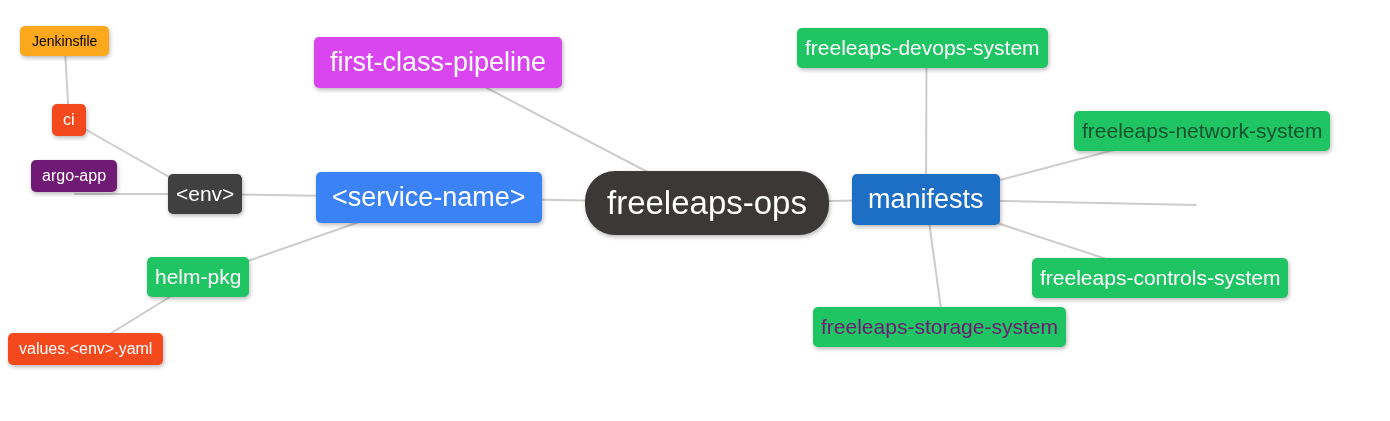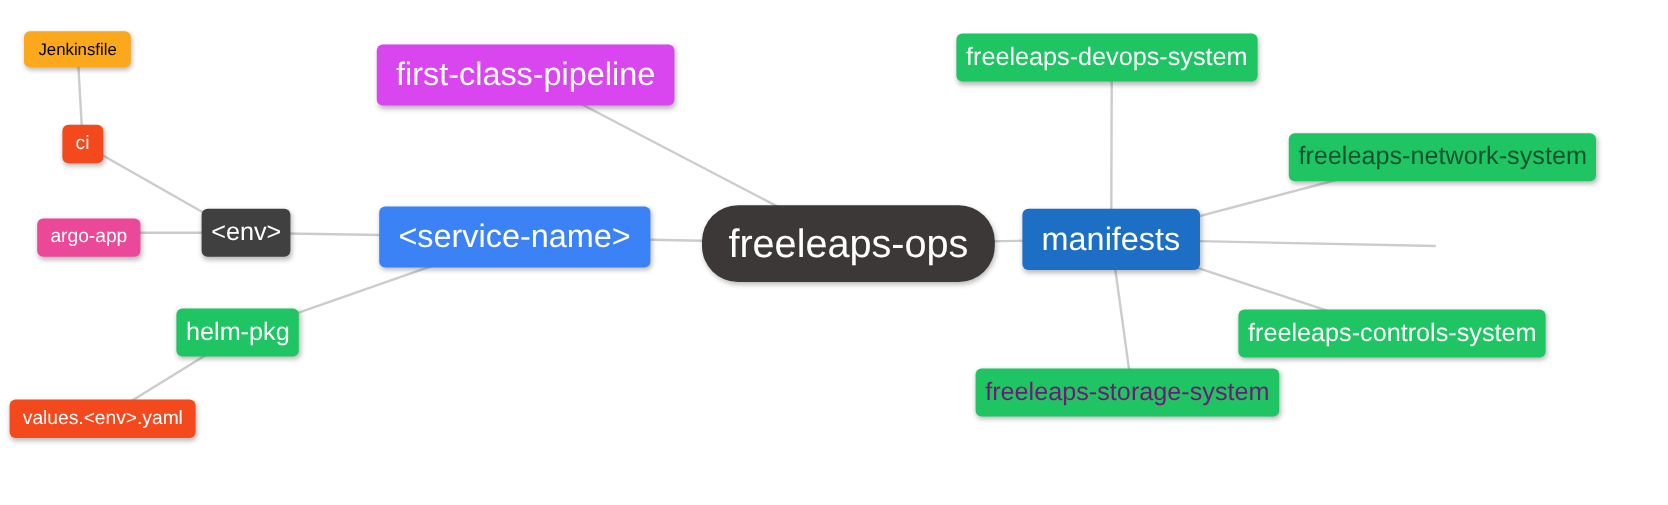--- a/index.html
+++ b/index.html
@@ -62,16 +62,16 @@
     <div class="node primary" style="left: 314px; top: 37px; background: #d946ef; color: rgb(255, 255, 255);">first-class-pipeline</div>
     <div class="node primary" style="left: 316px; top: 172px; background: #3b82f6; color: rgb(255, 255, 255);">&lt;service-name&gt;</div>
     <div class="node primary" style="left: 852px; top: 174px; background: rgb(29, 110, 197); color: rgb(255, 255, 255);">manifests</div>
     <div class="node secondary" style="left: 168px; top: 174px; background: #404040; color: rgb(255, 255, 255);">&lt;env&gt;</div>
     <div class="node secondary" style="left: 147px; top: 257px; background: rgb(31, 196, 99); color: rgb(255, 255, 255);">helm-pkg</div>
     <div class="node secondary" style="left: 797px; top: 28px; background: rgb(31, 196, 99); color: rgb(255, 255, 255);">freeleaps-devops-system</div>
     <div class="node secondary" style="left: 1054px; top: 111px; background: rgb(31, 196, 99); color: #14532d; margin-left: 20px;">freeleaps-network-system</div>
     <div class="node secondary" style="left: 1032px; top: 258px; background: rgb(31, 196, 99); color: rgb(255, 255, 255);">freeleaps-controls-system</div>
     <div class="node secondary" style="left: 813px; top: 307px; background: rgb(31, 196, 99); color: #701a75;">freeleaps-storage-system</div>
     <div class="node tertiary" style="left: 52px; top: 104px; background: rgb(244, 73, 29); color: rgb(255, 255, 255);">ci</div>
-    <div class="node tertiary" style="left: 31px; top: 182px; background: #ec4899; color: rgb(255, 255, 255);">argo-app</div>
+    <div class="node tertiary" style="left: 31px; top: 160px; background: #701a75; color: rgb(255, 255, 255);">argo-app</div>
     <div class="node tertiary" style="left: 8px; top: 333px; background: rgb(244, 73, 29); color: rgb(255, 255, 255);">values.&lt;env&gt;.yaml</div>
     <div class="node quaternary" style="left: 20px; top: 26px; background: rgb(251, 168, 29); color: #000000;">Jenkinsfile</div>
   </div>
 
 </body></html>

